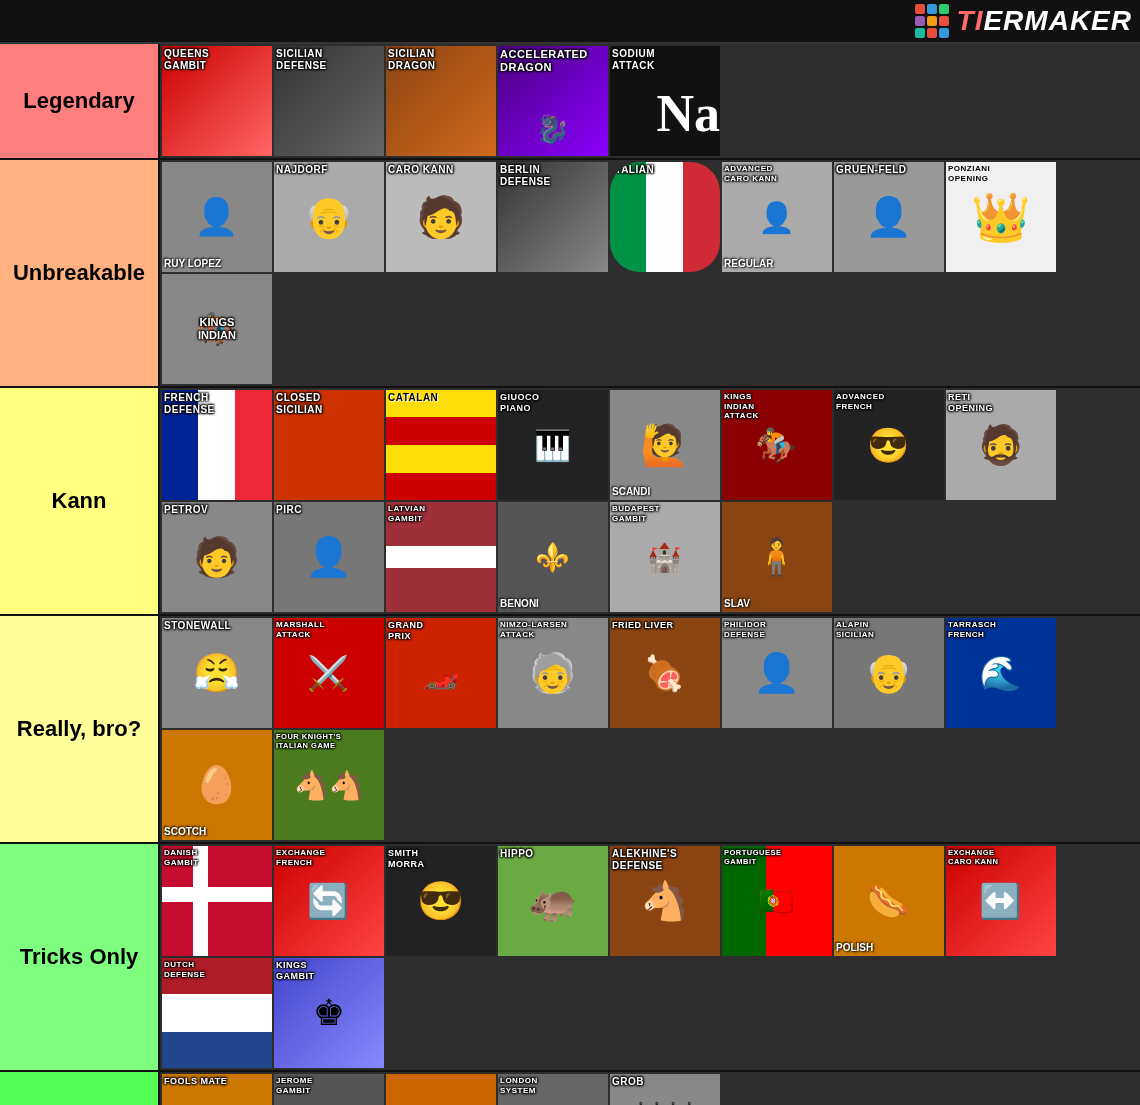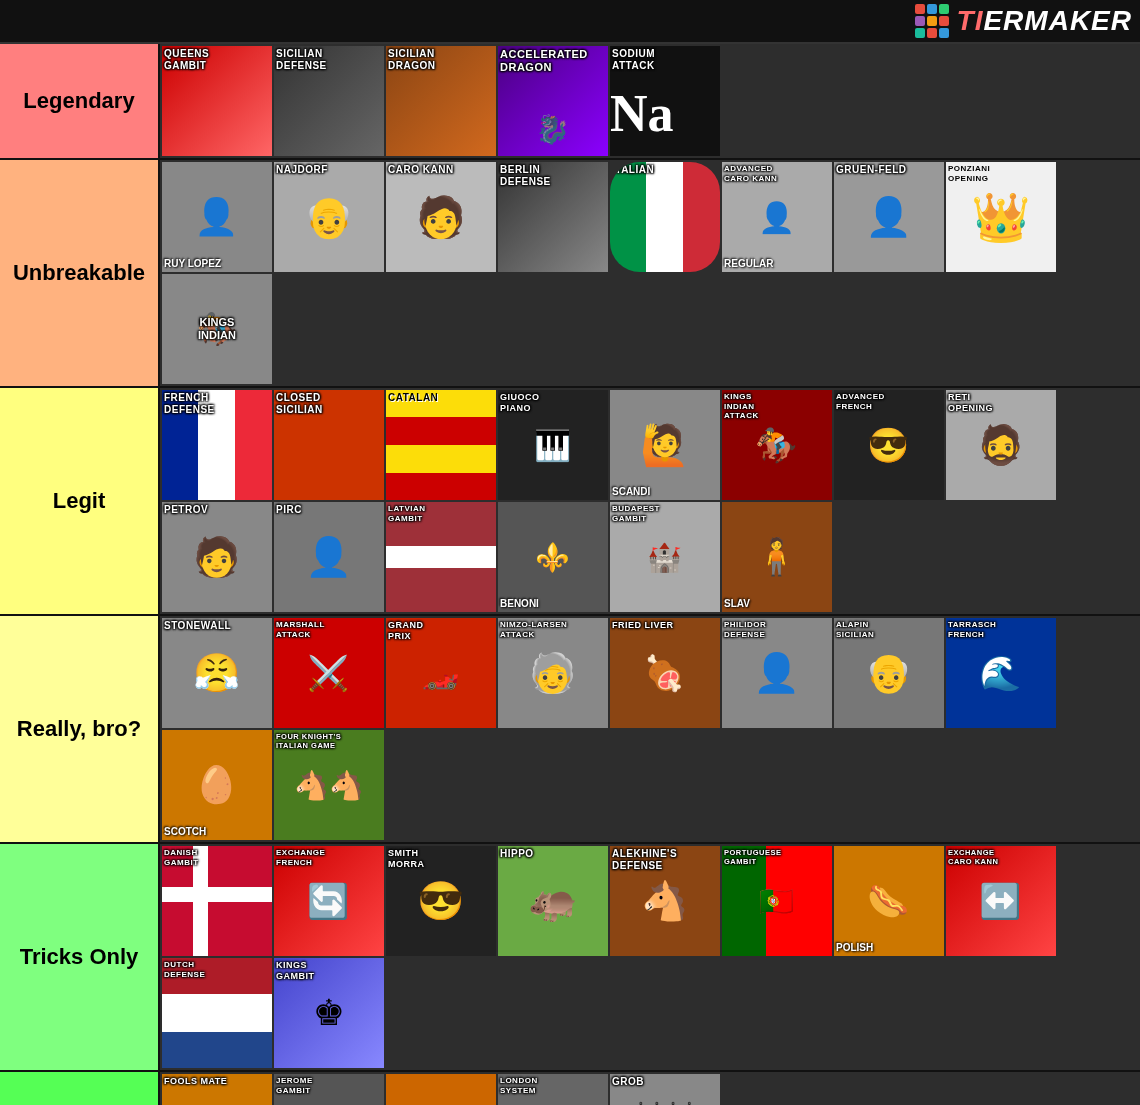--- a/index.html
+++ b/index.html
@@ -179,21 +179,21 @@
     <div class="tier-item" style="background: linear-gradient(135deg, #8B4513, #D2691E);">
       <div class="item-label">Sicilian<br>Dragon</div>
     </div>
 
     <div class="tier-item" style="background: linear-gradient(135deg, #4B0082, #8B00FF);">
       <div class="item-label" style="font-size:11px;">Accelerated<br>Dragon</div>
       <div style="position:absolute;bottom:10px;left:50%;transform:translateX(-50%);font-size:28px;opacity:0.6;">🐉</div>
     </div>
 
 
-    <div class="tier-item" style="background: #111; display:flex;align-items:center;justify-content:flex-start;">
+    <div class="tier-item" style="background: #111; display:flex;align-items:center;justify-content:flex-end;">
       <div class="item-label">Sodium<br>Attack</div>
       <div class="na-text" style="margin-top:25px;">Na</div>
     </div>
   </div>
 </div>
 
 <div class="tier-row">
   <div class="tier-label unbreakable">
     <span>Unbreakable</span>
   </div>
@@ -240,21 +240,21 @@
 
     <div class="tier-item" style="background: #888; display:flex;align-items:center;justify-content:center;">
       <div style="font-size:32px;">🏇</div>
       <div class="item-label-center">Kings<br>Indian</div>
     </div>
   </div>
 </div>
 
 <div class="tier-row">
   <div class="tier-label legit">
-    <span>Legit</span>
+    <span>Kann</span>
   </div>
   <div class="tier-content">
 
     <div class="tier-item" style="background: linear-gradient(to right, #002395 33%, #fff 33% 66%, #ED2939 66%);">
       <div class="item-label">French<br>Defense</div>
     </div>
 
     <div class="tier-item" style="background: #cc3300;">
       <div class="item-label">Closed<br>Sicilian</div>
     </div>

